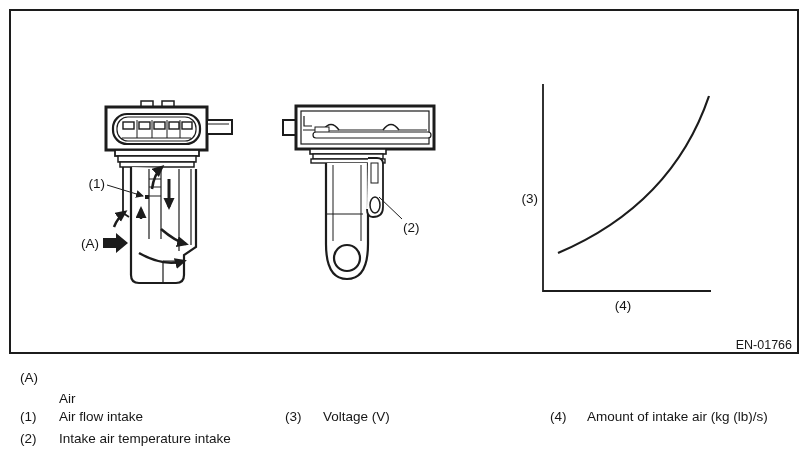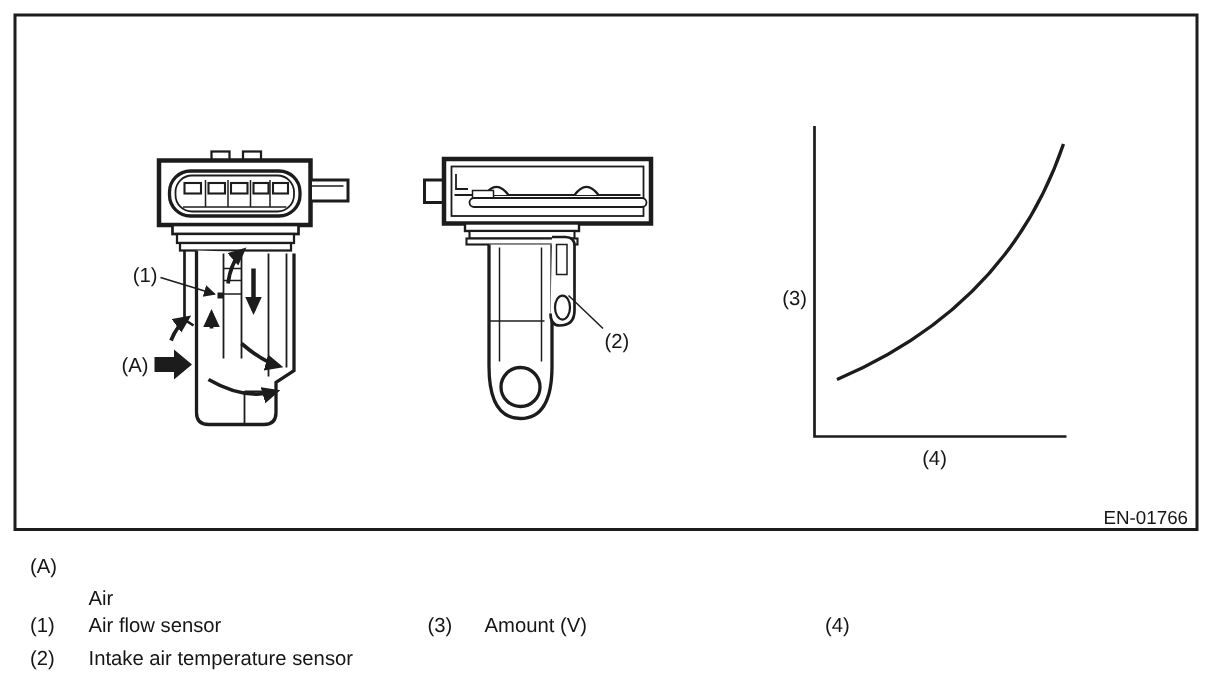--- a/index.html
+++ b/index.html
@@ -131,22 +131,23 @@
 
   <text x="781" y="338" font-size="12.5" text-anchor="end" stroke="none">EN-01766</text>
 </svg>
 </div>
 
 <div class="legend">
   <span class="lg" style="left:20px;top:371px">(A)</span>
   <span class="lg" style="left:59px;top:392px">Air</span>
 
   <span class="lg" style="left:20px;top:410px">(1)</span>
-  <span class="lg" style="left:59px;top:410px">Air flow sensor</span>
+  <span class="lg" style="left:59px;top:410px">Air flow intake</span>
 
   <span class="lg" style="left:285px;top:410px">(3)</span>
-  <span class="lg" style="left:323px;top:410px">Amount (V)</span>
+  <span class="lg" style="left:323px;top:410px">Voltage (V)</span>
 
   <span class="lg" style="left:550px;top:410px">(4)</span>
+  <span class="lg" style="left:587px;top:410px">Amount of intake air (kg (lb)/s)</span>
 
   <span class="lg" style="left:20px;top:432px">(2)</span>
-  <span class="lg" style="left:59px;top:432px">Intake air temperature sensor</span>
+  <span class="lg" style="left:59px;top:432px">Intake air temperature intake</span>
 </div>
 
 </body></html>

